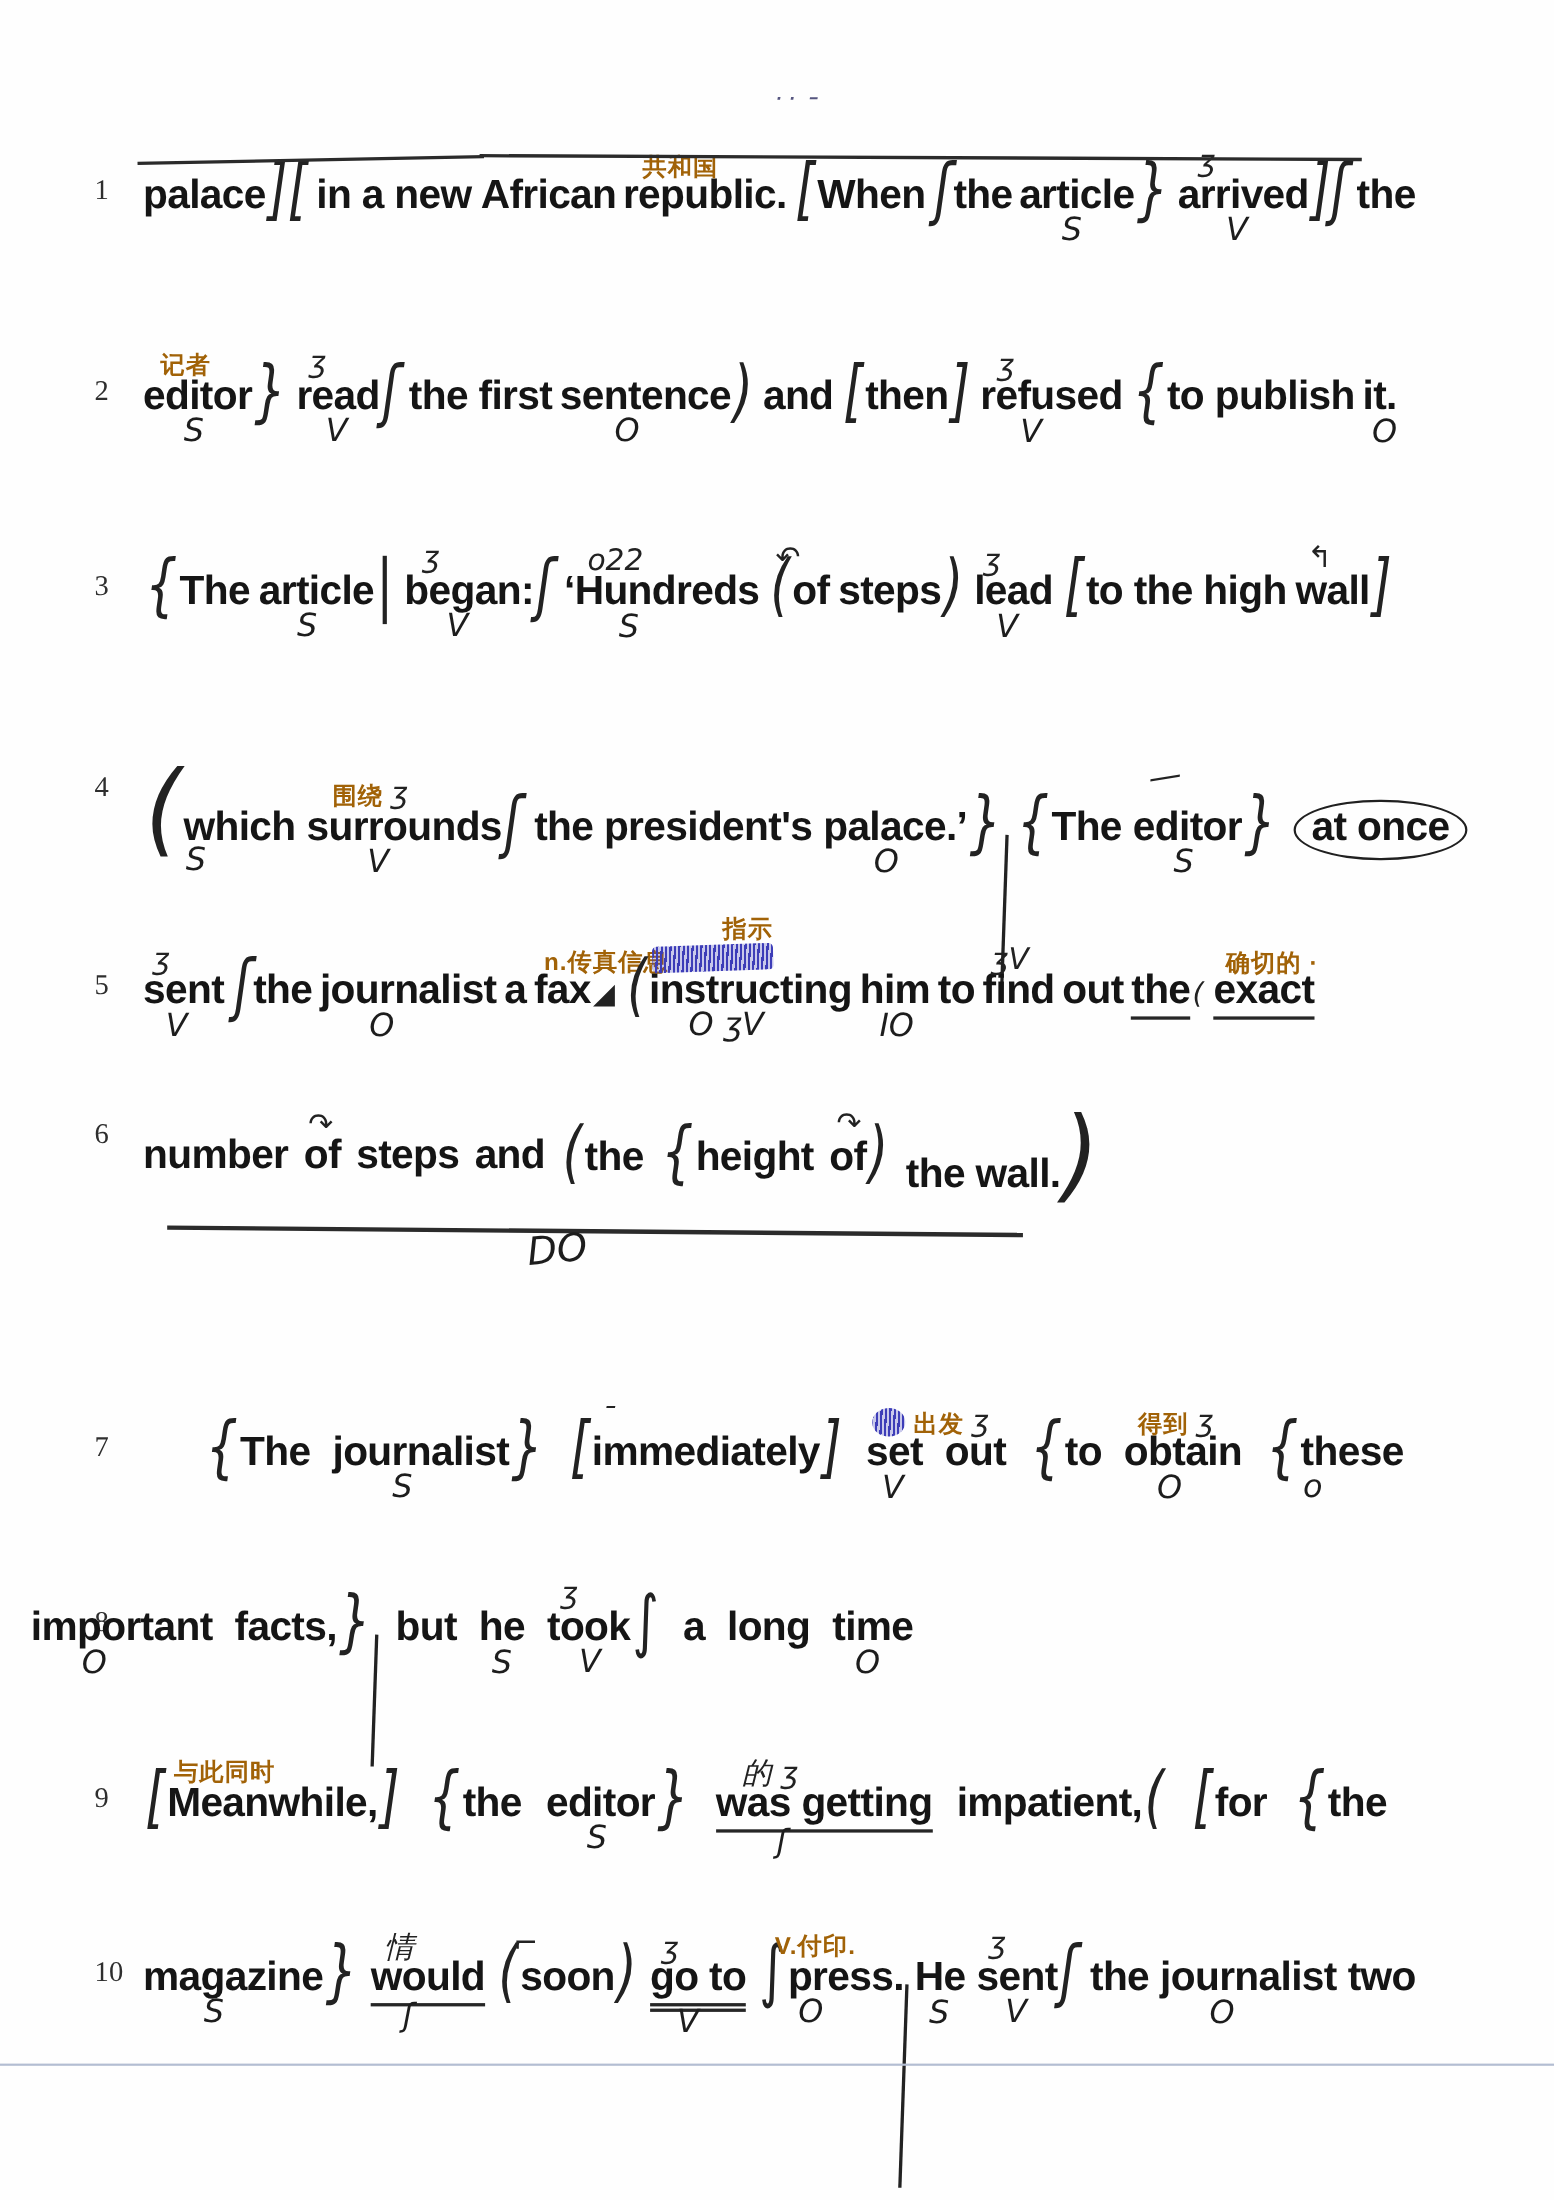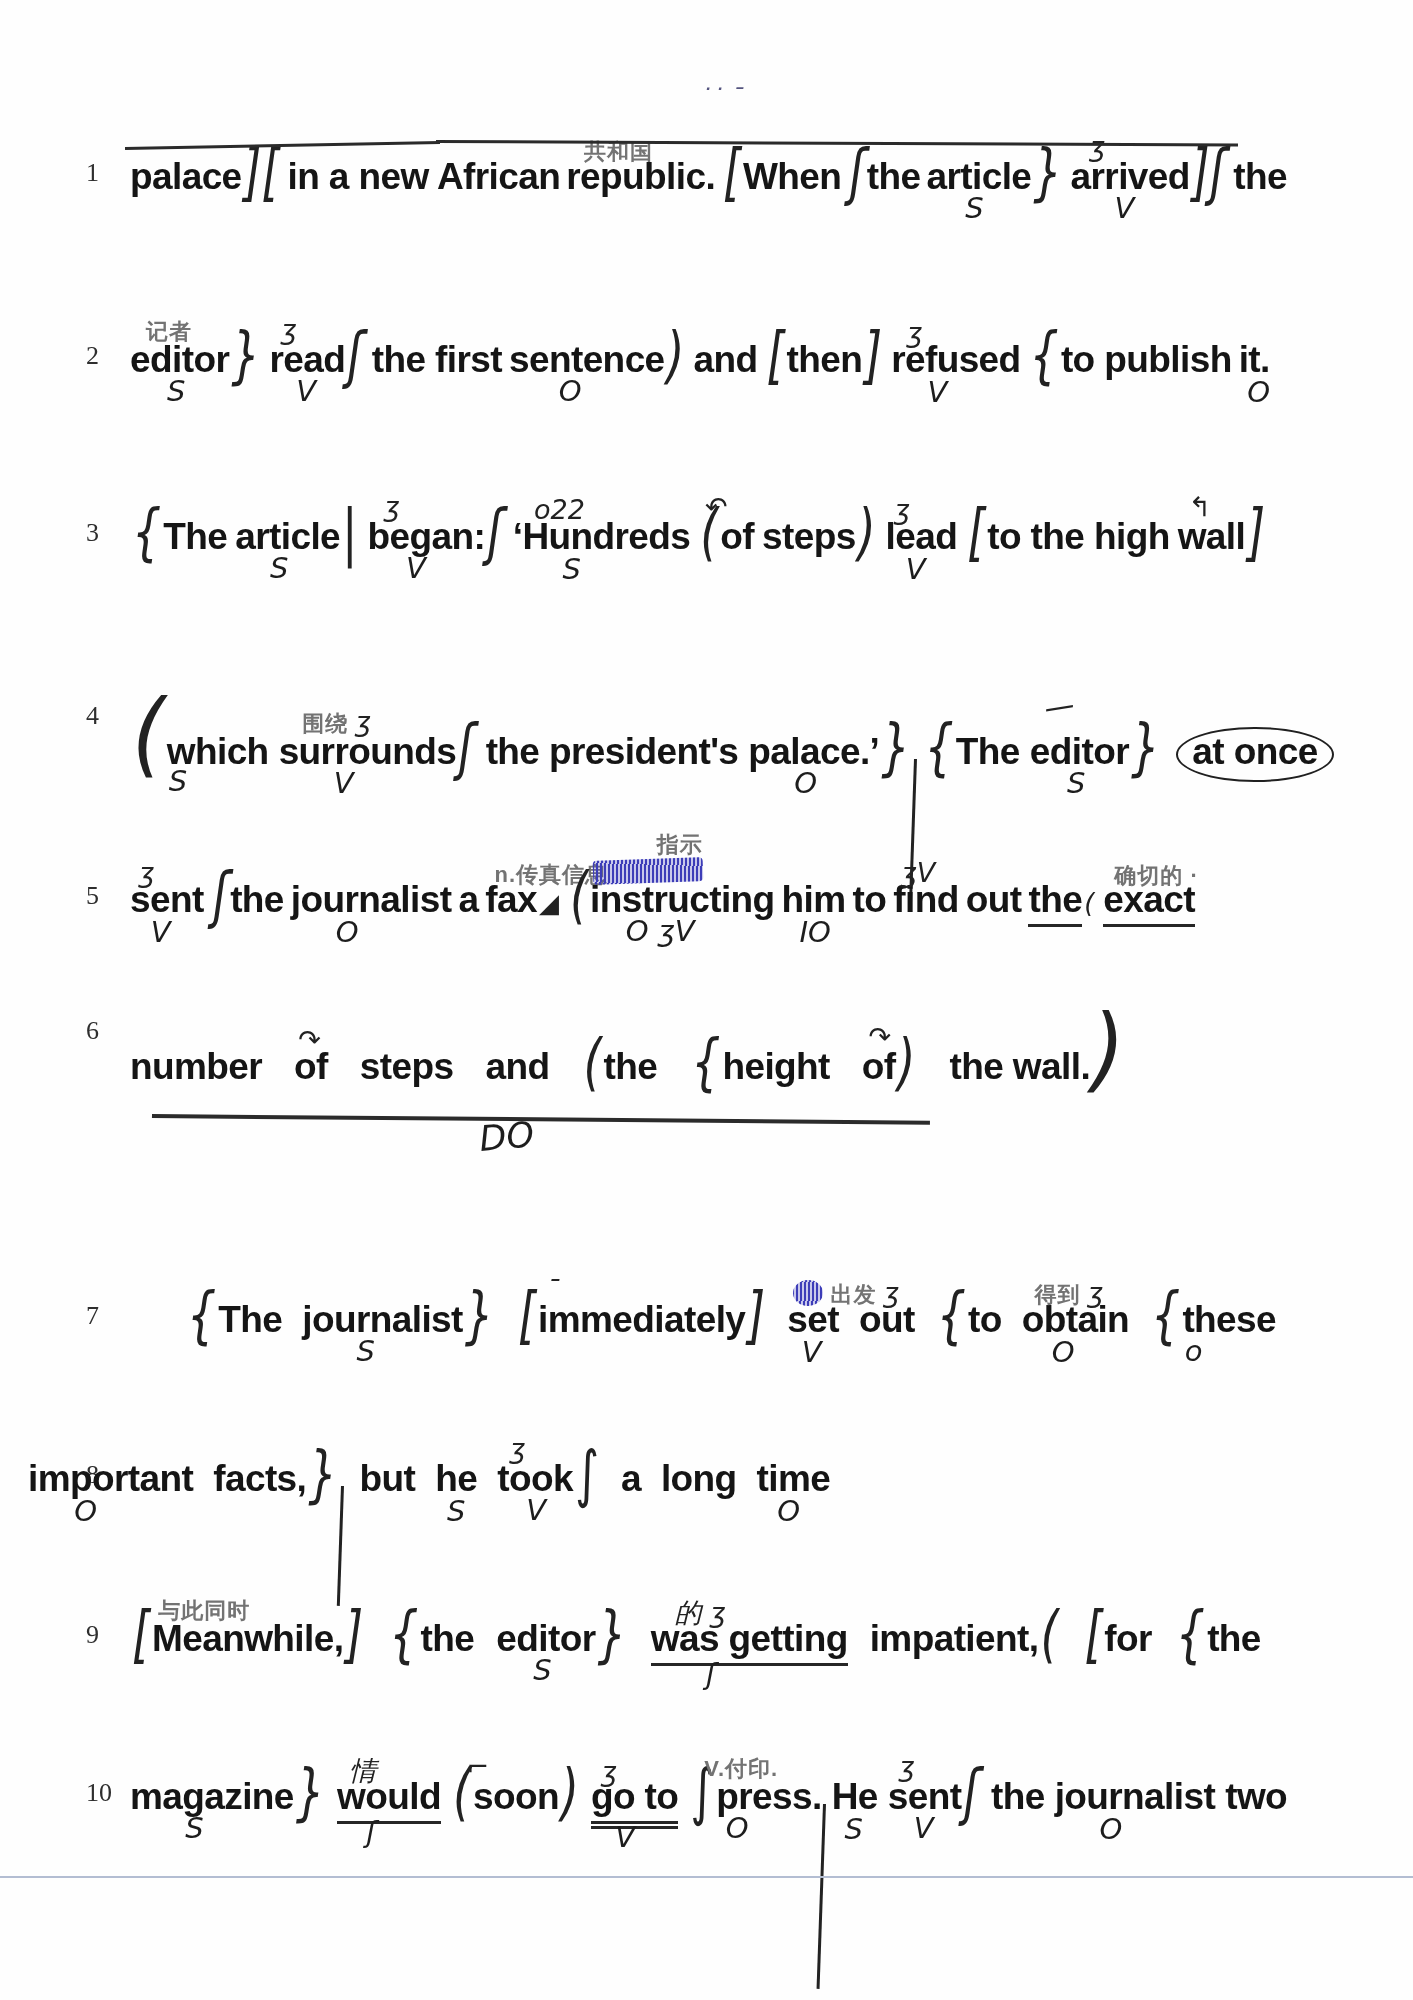--- a/index.html
+++ b/index.html
@@ -30,21 +30,21 @@
     transform-origin:center 60%;margin:0 2px;
   }
   .pre.big,.post.big{font-size:84px;transform:scaleY(1.1);}
   .pre.sm,.post.sm{font-size:26px;transform:none;}
   .sup{
     position:absolute;bottom:80%;left:12%;display:flex;align-items:flex-end;
     gap:7px;white-space:nowrap;line-height:1;
   }
   .sup.col{flex-direction:column;align-items:flex-end;gap:3px;}
   .supk{font-family:"DejaVu Sans",sans-serif;font-style:italic;font-size:27px;color:#222;}
-  .supb{font-size:22px;color:#737373;font-weight:600;font-style:normal;letter-spacing:1px;}
+  .supb{font-size:22px;color:#a16207;font-weight:600;font-style:normal;letter-spacing:1px;}
   .sub{
     position:absolute;top:88%;left:28%;line-height:1;
     font-family:"DejaVu Sans",sans-serif;font-style:italic;font-size:29px;color:#1d1d1d;
     white-space:nowrap;
   }
   .scr{
     width:110px;height:24px;border-radius:4px;transform:rotate(-2deg);
     background:repeating-linear-gradient(95deg,#3d3db8 0 2px,rgba(61,61,184,.28) 2px 4px);
   }
   .scr.small{width:30px;height:26px;border-radius:50%;}
@@ -318,21 +318,21 @@
         <span class="tok">
           <span class="word ul">exact</span>
           <span class="sup">
             <span class="supb">确切的 ·</span>
           </span>
         </span>
       </div>
     </div>
     <div class="line" style="top: 1008px;">
       <span class="num">6</span>
-      <div class="tokens" style="column-gap: 32px;">
+      <div class="tokens" style="column-gap: 14px; align-items: center;">
         <span class="tok">
           <span class="word">number</span>
         </span>
         <span class="tok">
           <span class="word">of</span>
           <span class="sup">
             <span class="supk">↷</span>
           </span>
         </span>
         <span class="tok">

